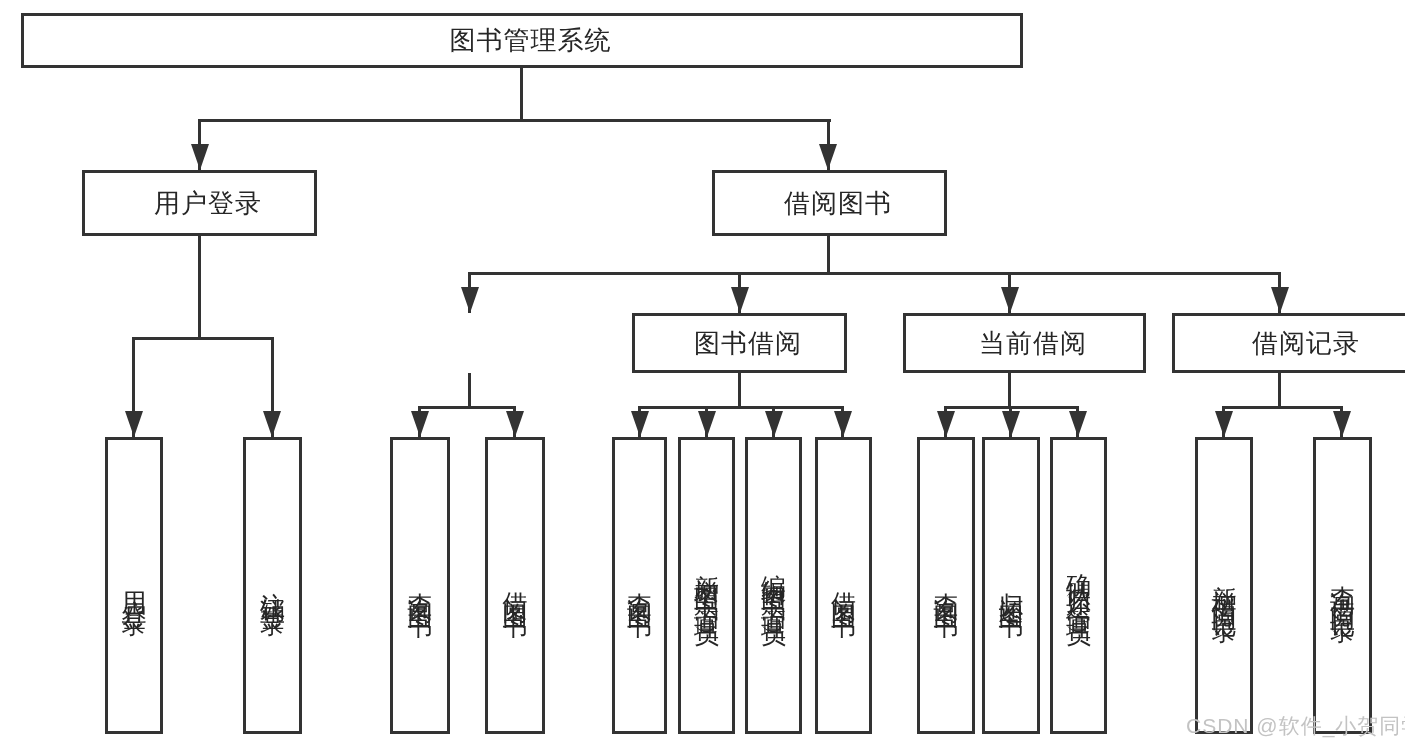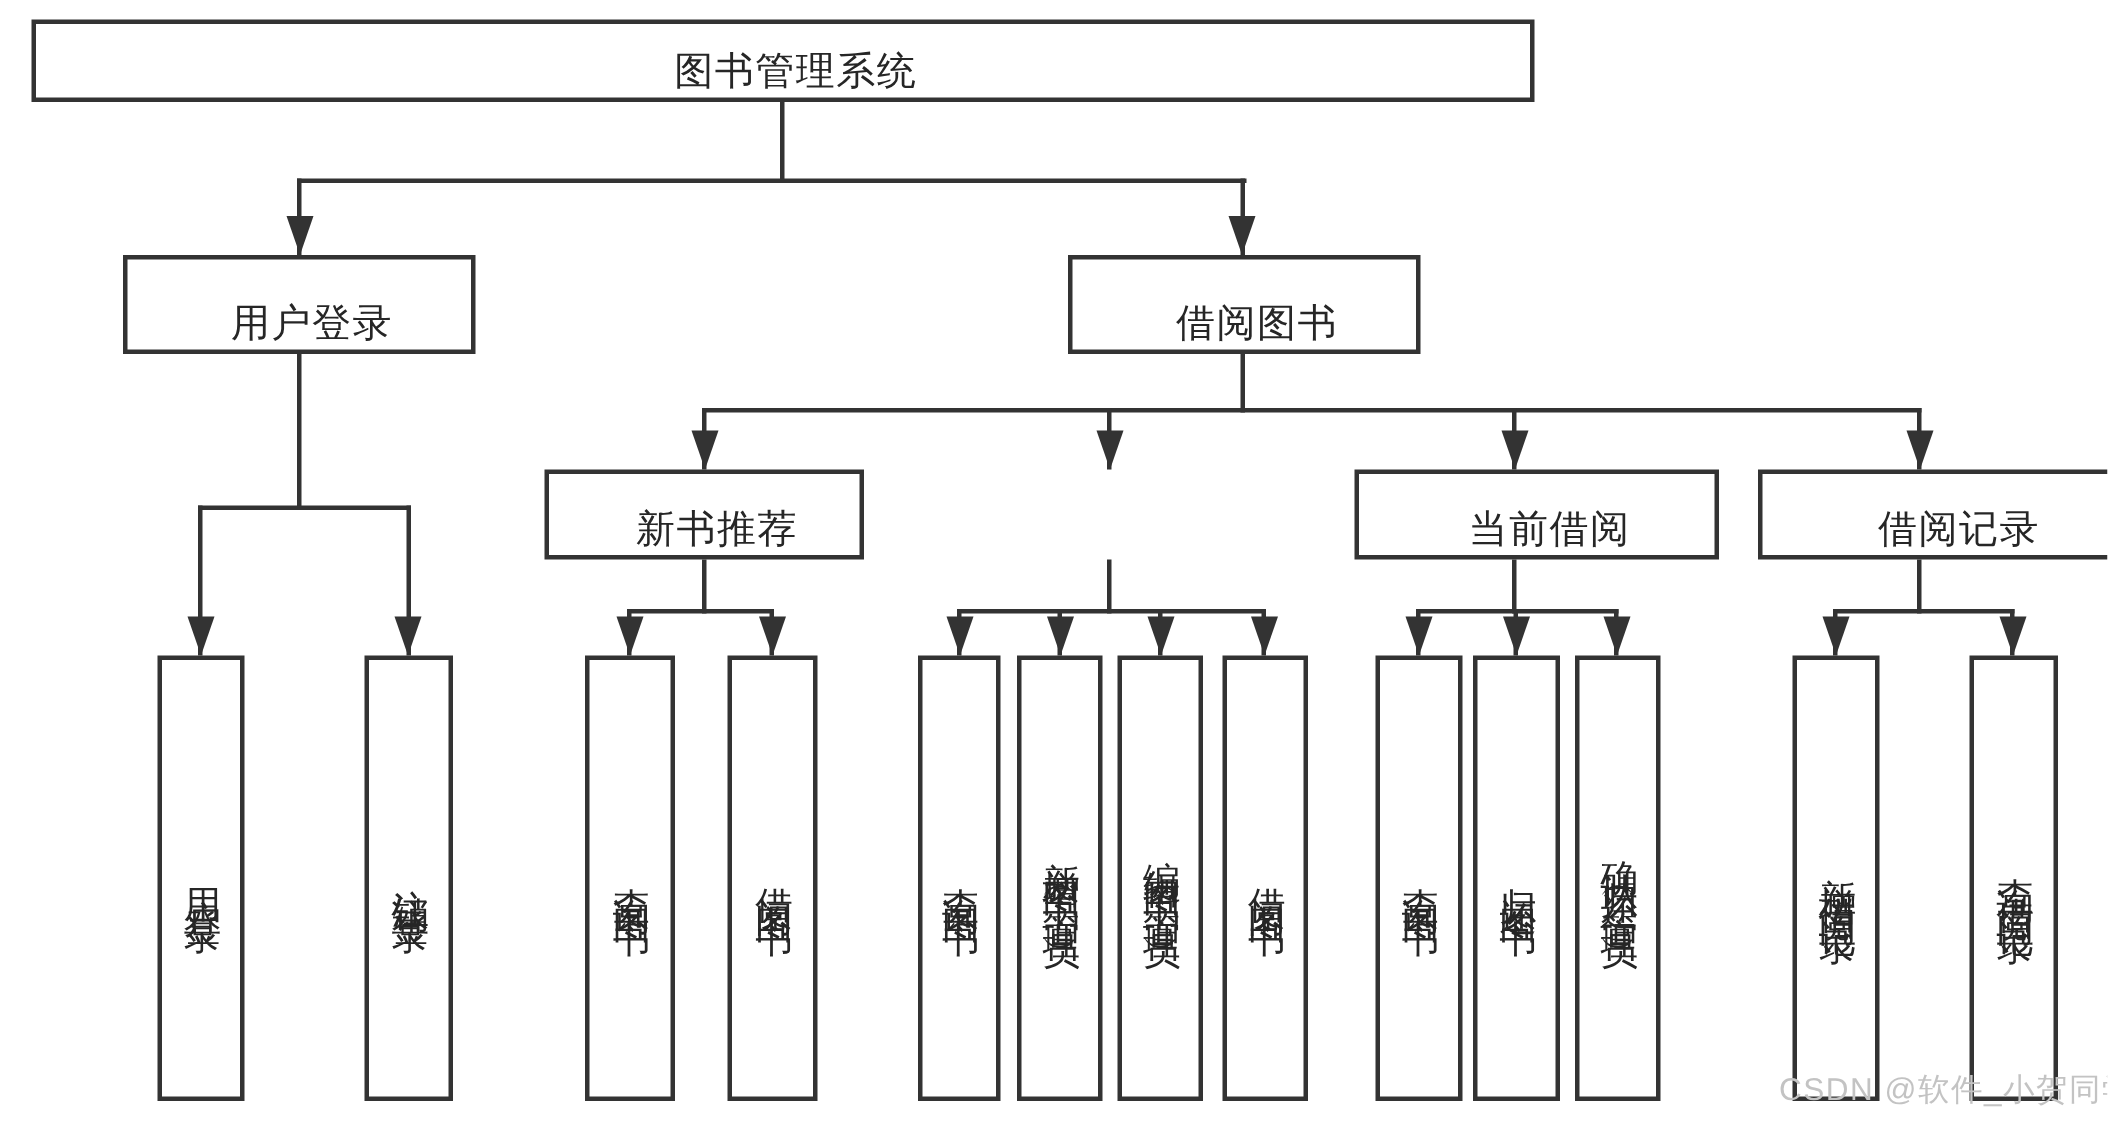--- a/index.html
+++ b/index.html
@@ -3,21 +3,21 @@
 <meta charset="utf-8">
 <style>
   html,body{margin:0;padding:0;background:#ffffff;}
   .stage{
     position:relative;width:1405px;height:747px;background:#ffffff;overflow:hidden;
     font-family:"Liberation Sans","DejaVu Sans",sans-serif;
   }
   .stage *{box-sizing:border-box;}
   .hbox{
     position:absolute;border:3px solid #333333;background:#ffffff;
-    display:flex;align-items:flex-end;justify-content:center;
+    display:flex;align-items:center;justify-content:center;
     font-size:26px;color:#262626;letter-spacing:1px;white-space:nowrap;padding-left:17px;
   }
   .vbox{
     position:absolute;border:3px solid #333333;background:#ffffff;
     display:flex;align-items:center;justify-content:center;
   }
   .vbox span{
     writing-mode:vertical-rl;text-orientation:mixed;
     font-size:25px;letter-spacing:7px;color:#262626;line-height:1;
   }
@@ -42,22 +42,22 @@
     <span>图书管理系统</span>
   </div>
 
   <div class="hbox" style="left:82px;top:170px;width:235px;height:66px;">
     <span>用户登录</span>
   </div>
   <div class="hbox" style="left:712px;top:170px;width:235px;height:66px;">
     <span>借阅图书</span>
   </div>
 
-  <div class="hbox" style="left:363px;top:313px;width:213px;height:60px;">
-    <span>新书推荐</span>
+  <div class="hbox" style="left:632px;top:313px;width:215px;height:60px;">
+    <span>图书借阅</span>
   </div>
   <div class="hbox" style="left:903px;top:313px;width:243px;height:60px;">
     <span>当前借阅</span>
   </div>
   <div class="hbox" style="left:1172px;top:313px;width:251px;height:60px;">
     <span>借阅记录</span>
   </div>
 
   <div class="vbox" style="left:105px;top:437px;width:58px;height:297px;">
     <span>用户登录</span>

